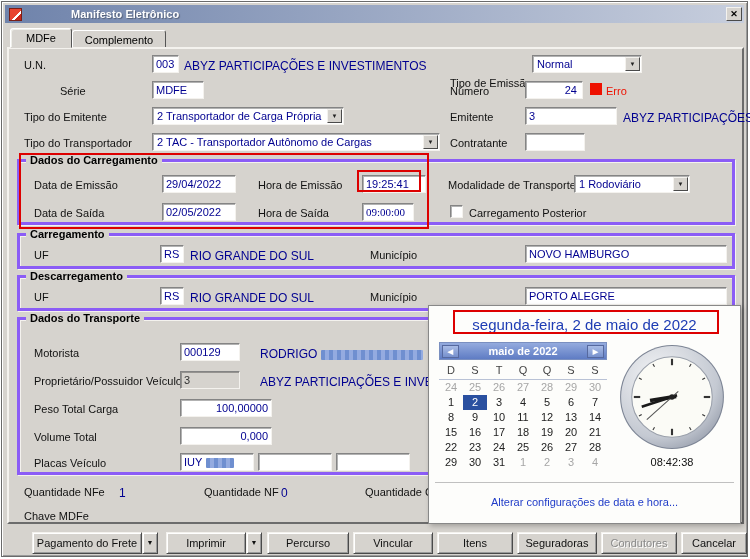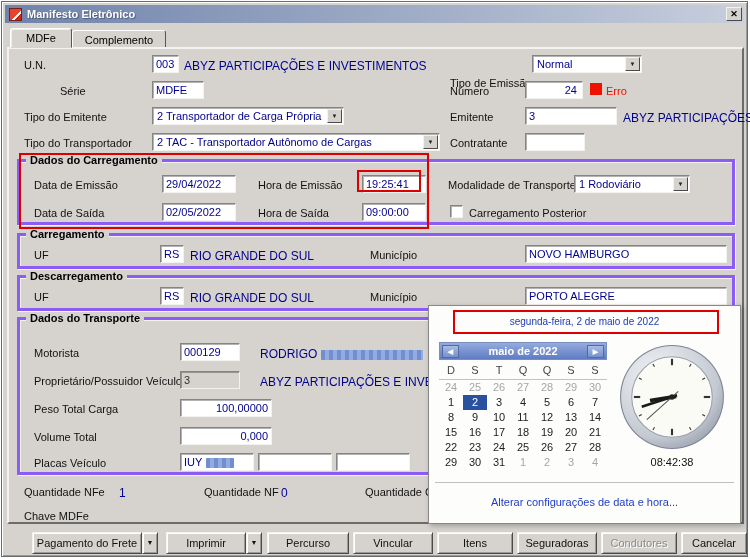--- a/index.html
+++ b/index.html
@@ -4,21 +4,21 @@
 <style>
   * { box-sizing:border-box; margin:0; padding:0; }
   html,body { width:750px; height:559px; background:#ffffff; overflow:hidden;
               font-family:"Liberation Sans", sans-serif; }
   .dialog { position:absolute; left:1px; top:1px; width:747px; height:556px;
             background:#d6d3ce; border:1px solid #6a6a6a;
             box-shadow: inset 1px 1px 0 #ffffff, inset -1px -1px 0 #9a9a9a; }
   
   .titlebar { position:absolute; left:3px; top:3px; right:3px; height:18px;
               background:linear-gradient(90deg, var(--titlebar-start,#6f83ab), var(--titlebar-end,#c7cedd));
-              display:flex; align-items:center; padding:0 2px; }
+              display:flex; align-items:center; padding:0 2px;gap:44px; }
   .app-icon { width:13px; height:13px; margin-left:2px; border:1px solid #7a1f16;
               background:linear-gradient(135deg,#e8432f 0 55%,#ffffff 55% 70%,#c8271c 70%); }
   .ttl { color:#fff; font-weight:bold; font-size:11px; margin-left:5px; flex:1;
          text-shadow:1px 1px 1px rgba(0,0,0,.35); white-space:nowrap; }
   .close-btn { width:16px; height:14px; background:#d6d3ce; border:1px solid;
                border-color:#f4f2ee #4a4a4a #4a4a4a #f4f2ee; font-size:9px; line-height:12px;
                text-align:center; font-weight:bold; color:#000; cursor:default; }
   
   .tab { position:absolute; background:#d6d3ce; border:1px solid;
          border-color:#fff #555 #d6d3ce #fff; border-radius:3px 3px 0 0;
@@ -60,21 +60,21 @@
   .btn { position:absolute; top:1px; height:22px; background:#d6d3ce; border:1px solid;
          border-color:#f4f2ee #4a4a4a #4a4a4a #f4f2ee;
          box-shadow: inset 1px 1px 0 #fff, inset -1px -1px 0 #9a9a9a;
          font-size:11px; font-family:inherit; color:#111; text-align:center; line-height:20px; }
   .btn.arrow { font-size:7px; }
   .btn.dis { color:#8a8a8a; text-shadow:1px 1px 0 #fff; }
   
   .popup { position:absolute; left:426px; top:303px; width:313px; height:219px;
            background:#fdfdfb; border:1px solid #888; box-shadow:2px 2px 5px rgba(0,0,0,.25); z-index:30; }
   .popup-date { position:absolute; left:0; right:0; top:10px; text-align:center;
-                color:var(--popup-date,#1e3cb4); font-size:10px; }
+                color:var(--popup-date,#1e3cb4); font-size:15px; }
   .cal { position:absolute; left:10px; top:36px; width:168px; }
   .cal-nav { position:relative; height:18px;
              background:linear-gradient(180deg,var(--cal-header-start,#94abde),var(--cal-header-end,#5f7cc4));
              border:1px solid #7a8fc0; display:flex; align-items:center; justify-content:center;
              color:#fff; font-weight:bold; font-size:11px; }
   .nav-btn { position:absolute; top:2px; width:17px; height:13px;
              background:linear-gradient(180deg,#a9bce6,#7690cd); border:1px solid #56699f;
              color:#fff; font-size:7px; line-height:11px; text-align:center; }
   .nav-prev { left:2px; } .nav-next { right:2px; }
   .dow-row { display:flex; margin-top:3px; border-bottom:1px solid #b9c2d6; padding-bottom:1px; }
@@ -146,21 +146,21 @@
       <span class="lb" style="left:238px; top:17px;">Hora de Emissão</span>
       <div class="fd" style="left:342px; top:13px; width:64px;">19:25:41</div>
       <span class="lb" style="left:428px; top:17px;">Modalidade de Transporte</span>
       <div class="combo" style="left:554px; top:13px; width:116px;">
         <span>1 Rodoviário</span>
         <span class="combo-btn">▼</span>
       </div>
       <span class="lb" style="left:14px; top:45px;">Data de Saída</span>
       <div class="fd" style="left:142px; top:41px; width:74px;">02/05/2022</div>
       <span class="lb" style="left:238px; top:45px;">Hora de Saída</span>
-      <div class="fd" style="left:342px; top:41px; width:64px;">09:00:00</div>
+      <div class="fd" style="left:342px; top:41px; width:52px;font-family:Liberation Serif, serif;">09:00:00</div>
       <span class="chk" style="left:430px; top:43px;"></span>
       <span class="lb" style="left:449px; top:45px;">Carregamento Posterior</span>
     </div>
 
     <div class="redbox" style="left:10px; top:104px; width:410px; height:76px;"></div>
     <div class="redbox" style="left:348px; top:121px; width:64px; height:22px;"></div>
 
     <div class="grp" style="left:8px; top:184px; width:718px; height:36px;">
       <span class="grp-title">Carregamento</span>
       <span class="lb" style="left:14px; top:13px;">UF</span>

